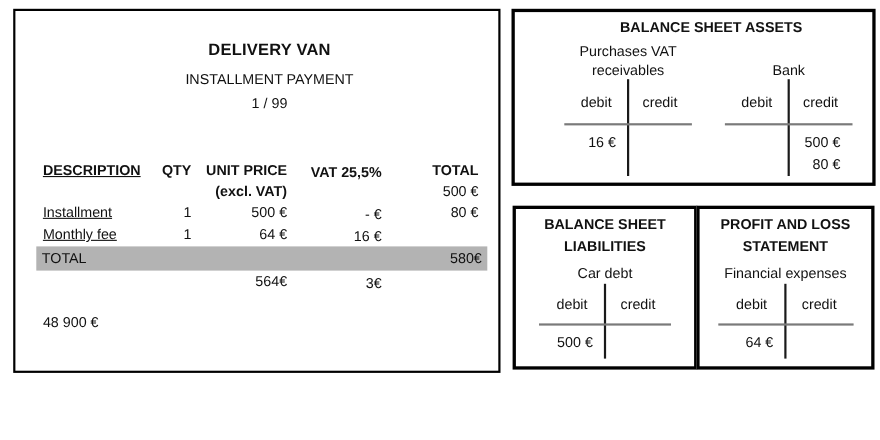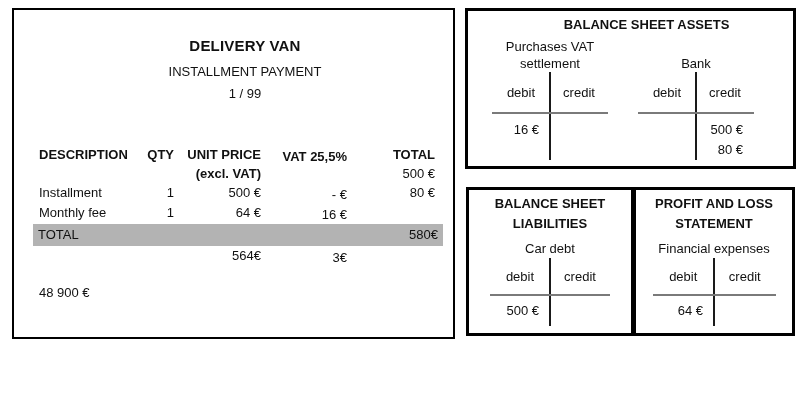--- a/index.html
+++ b/index.html
@@ -12,21 +12,21 @@
 
   
   #invoice{left:12px;top:8px;width:443px;height:331px;}
   .inv-header{text-align:center;margin-top:26px;margin-left:23px;}
   .inv-title{font-weight:bold;font-size:15px;line-height:19px;letter-spacing:.2px;}
   .inv-subtitle{font-size:13px;line-height:17px;margin-top:8px;}
   .inv-page{font-size:13px;line-height:17px;margin-top:5px;}
   .inv-table{margin:43px 18px 0 25px;font-size:13px;}
   .trow{display:grid;grid-template-columns:105px 30px 87px 86px 1fr;}
   .trow .c{text-align:right;}
-  .trow .c1{text-align:left;}
+  .trow .c1{text-align:left;text-decoration:underline;}
   .hdr{font-weight:bold;line-height:19px;}
   .hdr2{line-height:19px;}
   .hdr2 .note{font-weight:bold;text-align:right;}
   .drow{line-height:20px;}
   .vat-shift{transform:translateY(2px);}
   .total-band{
     display:flex;justify-content:space-between;align-items:center;
     background:var(--total-band-bg,#b3b3b3);
     margin:1px -8px 0 -6px;padding:1px 5px 2px 5px;line-height:19px;
   }
@@ -34,21 +34,21 @@
   .inv-footer{display:flex;justify-content:space-between;margin:18px 18px 0 25px;font-size:13px;line-height:17px;}
 
   
   #assets{left:465px;top:8px;width:331px;height:161px;border-width:3px;}
   #liabilities{left:466px;top:187px;width:168px;height:149px;border-width:3px;}
   #pnl{left:633px;top:187px;width:162px;height:149px;border-width:3px;}
 
   .box-title{text-align:center;font-weight:bold;font-size:13px;line-height:17px;margin-top:5px;padding-left:32px;}
   .box-title2{text-align:center;font-weight:bold;font-size:13px;line-height:20px;margin-top:4px;}
 
-  .accounts{display:flex;padding-left:24px;gap:30px;margin-top:5px;}
+  .accounts{display:flex;padding-left:45px;gap:30px;margin-top:5px;}
 
   .taccount{font-size:13px;}
   .t-title{
     height:34px;display:flex;flex-direction:column;justify-content:flex-end;
     align-items:center;text-align:center;line-height:17px;
   }
   .t-title-one{height:17px;line-height:17px;text-align:center;margin-top:6px;}
   .t-body{position:relative;}
   .t-body .vline{position:absolute;left:50%;top:0;bottom:0;width:2px;margin-left:-1px;background:var(--t-vline,#1a1a1a);}
   .t-body .hline{position:absolute;left:0;right:0;height:2px;background:var(--t-hline,#7a7a7a);}
@@ -132,21 +132,21 @@
   </div>
 </section>
 
 <section class="box" id="assets">
   <div class="box-title">BALANCE SHEET ASSETS</div>
   <div class="accounts">
 
     <div class="taccount acc-a">
       <div class="t-title">
         <span>Purchases VAT</span>
-        <span>settlement</span>
+        <span>receivables</span>
       </div>
       <div class="t-body">
         <div class="vline"></div>
         <div class="hline"></div>
         <div class="t-labels">
           <span>debit</span>
           <span>credit</span>
         </div>
         <div class="t-vals">
           <div class="t-col">

